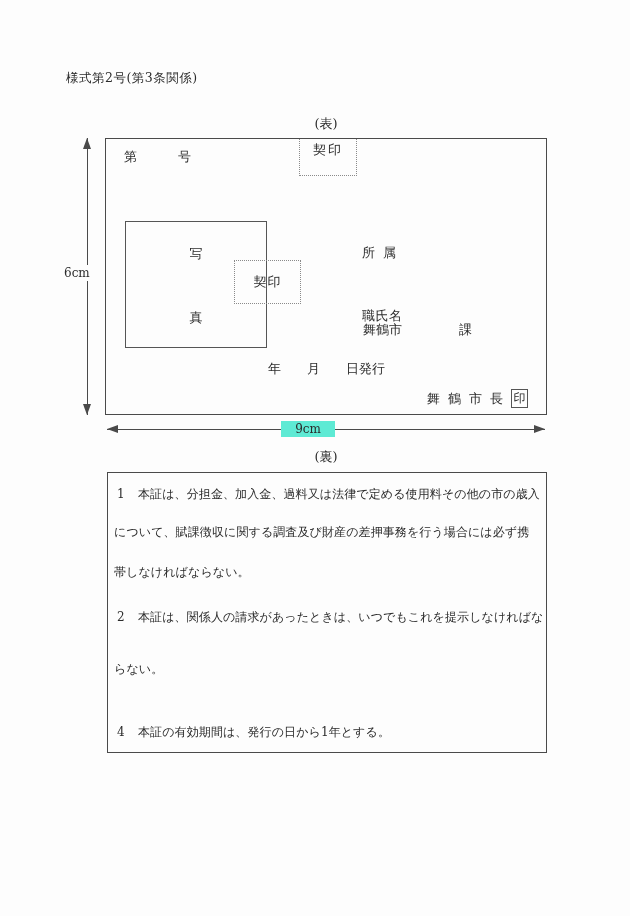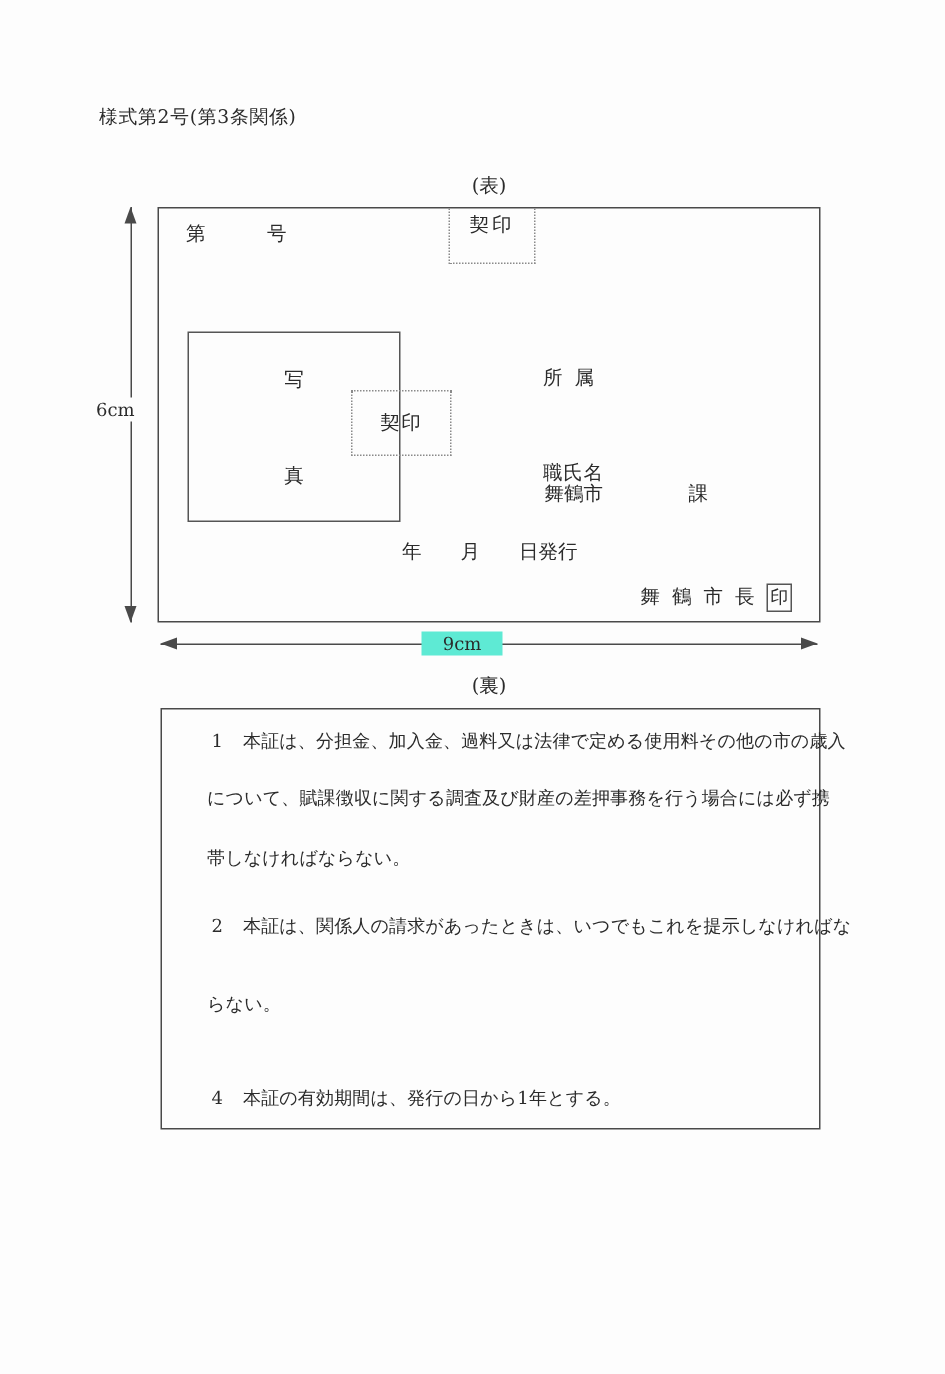--- a/index.html
+++ b/index.html
@@ -42,21 +42,21 @@
   .v-head-top{left:83px;top:138px;border-left:4.5px solid transparent;border-right:4.5px solid transparent;border-bottom:11px solid #4a4a4a;}
   .v-head-bot{left:83px;top:404px;border-left:4.5px solid transparent;border-right:4.5px solid transparent;border-top:11px solid #4a4a4a;}
   .vdim-label{left:64px;top:265px;width:46px;text-align:left;background:#fdfdfd;font-size:12px;line-height:16px;}
   .hline{left:107px;top:429px;width:438px;height:1px;background:#4a4a4a;}
   .h-head-left{left:107px;top:425px;border-top:4.5px solid transparent;border-bottom:4.5px solid transparent;border-right:11px solid #4a4a4a;}
   .h-head-right{left:534px;top:425px;border-top:4.5px solid transparent;border-bottom:4.5px solid transparent;border-left:11px solid #4a4a4a;}
   .hdim-label{left:281px;top:421px;width:54px;text-align:center;background:#5eead4;font-size:12px;line-height:16px;}
 
   
   .back-card{left:107px;top:472px;width:440px;height:281px;}
-  .back-line{position:absolute;font-size:12px;line-height:15px;white-space:nowrap;letter-spacing:0.1px;margin-left:24px;}
+  .back-line{position:absolute;font-size:12px;line-height:15px;white-space:nowrap;letter-spacing:0.1px;}
   .back-line .num{display:inline-block;width:21px;}
   .bl-numbered{left:9px;}
   .bl-cont{left:6px;}
   .bl1{top:14px;} .bl2{top:52px;} .bl3{top:92px;}
   .bl4{top:137px;} .bl5{top:189px;}
   .bl6{top:212px;} .bl7{top:252px;}
 </style>
 </head>
 <body>
 

